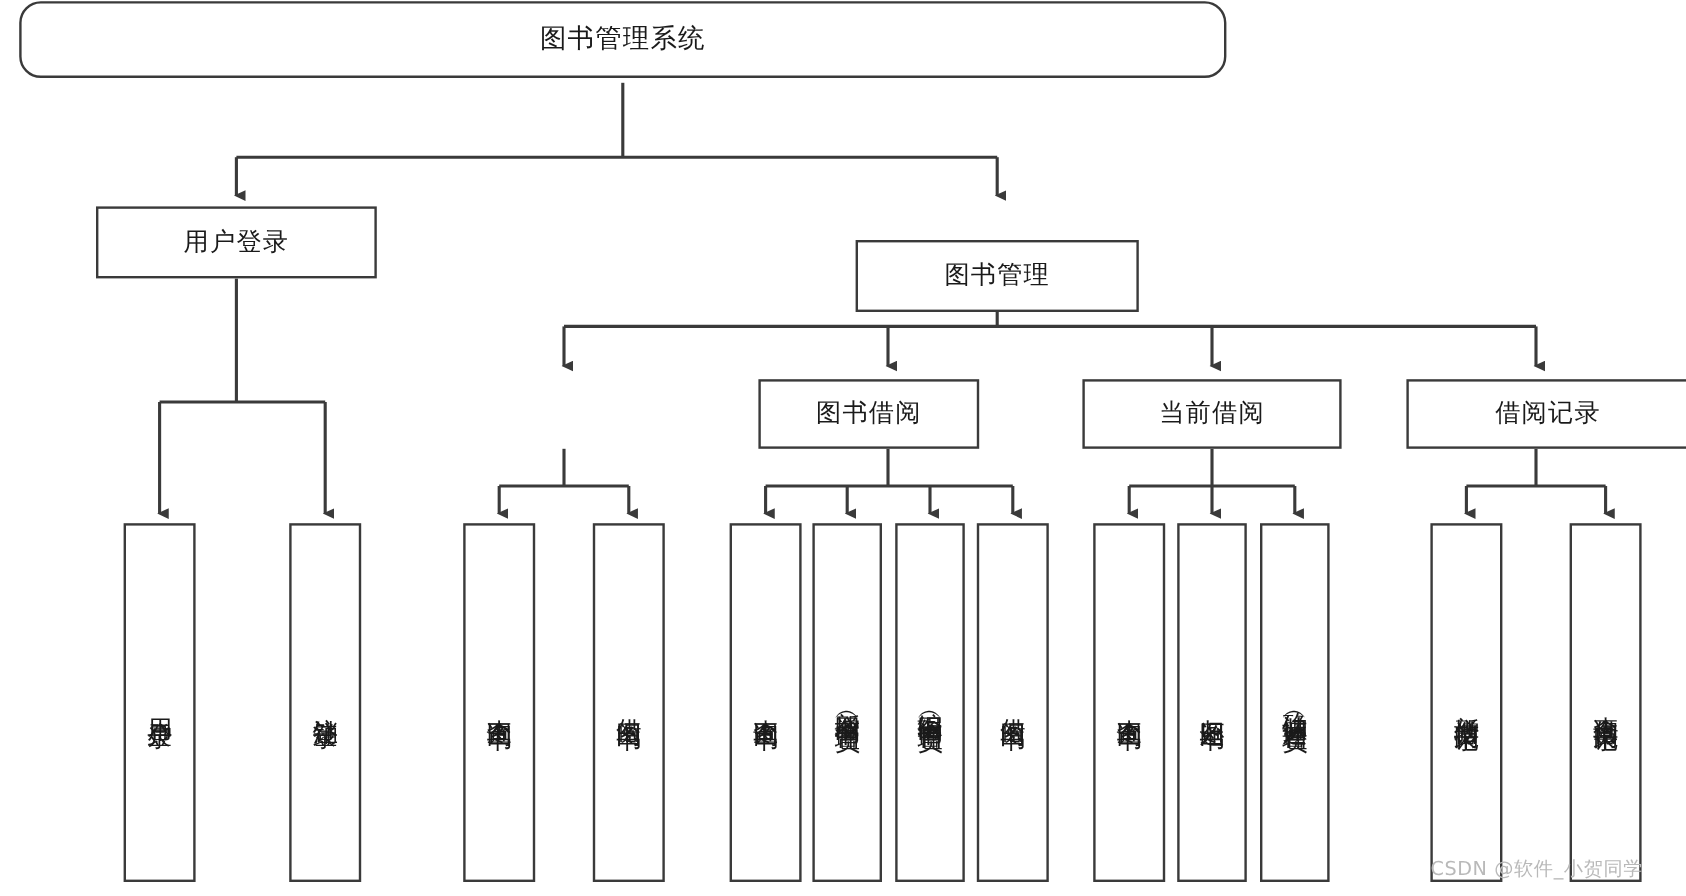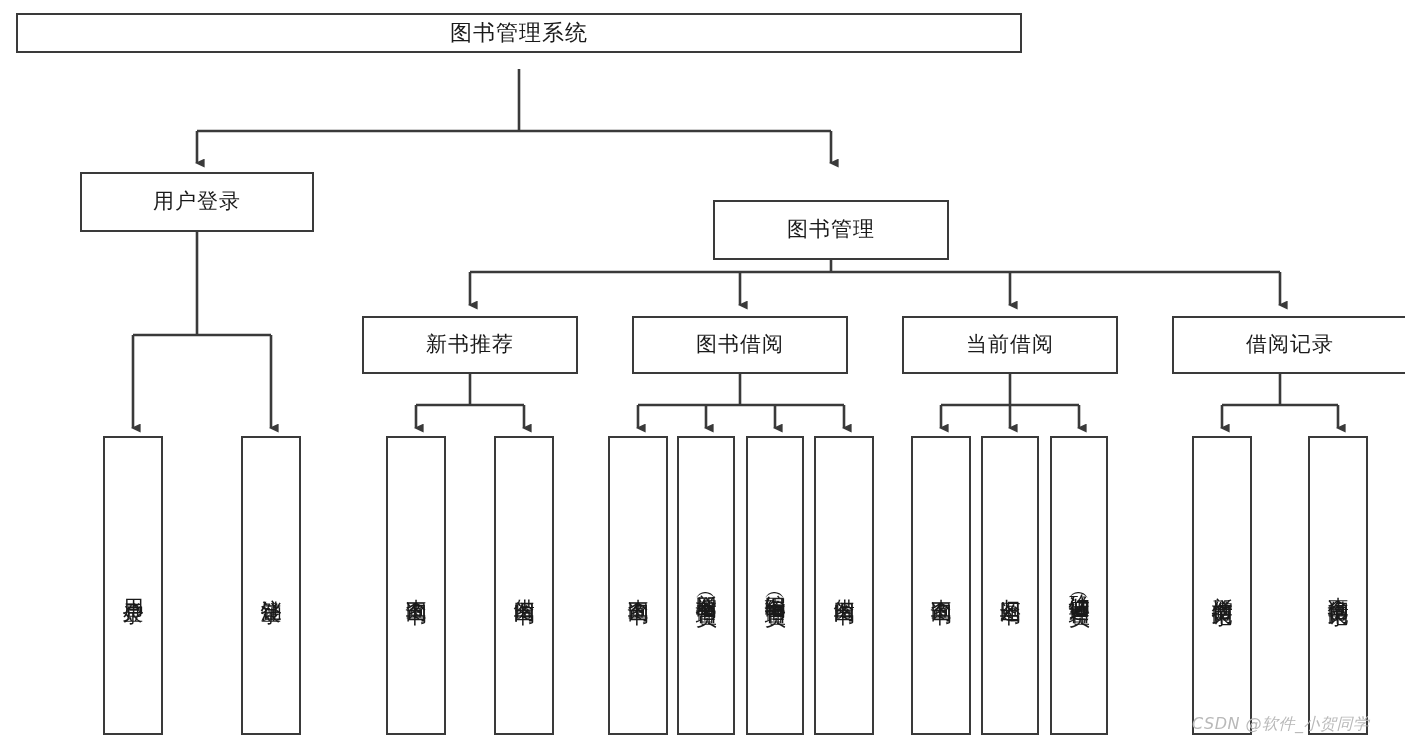--- a/index.html
+++ b/index.html
@@ -57,21 +57,20 @@
   .node.root {
     font-size: 22px;
   }
   .watermark {
     position: absolute;
     font-size: 16px;
     color: #b9b9b9;
     letter-spacing: 0.5px;
     white-space: nowrap;
     z-index: 5;
-    font-style: italic;
   }
 </style>
 </head>
 <body>
 
 <div id="canvas">
 
   <svg class="edges" viewBox="0 0 1405 747">
     <defs>
       <marker id="arrow" markerWidth="10" markerHeight="10" refX="4.4" refY="7.6" orient="auto" markerUnits="userSpaceOnUse">
@@ -115,35 +114,32 @@
       <path d="M1010,405 L1010,428" marker-end="url(#arrow)"></path>
       <path d="M1079,405 L1079,428" marker-end="url(#arrow)"></path>
 
       <path d="M1280,374 L1280,405"></path>
       <path d="M1222,405 L1338,405"></path>
       <path d="M1222,405 L1222,428" marker-end="url(#arrow)"></path>
       <path d="M1338,405 L1338,428" marker-end="url(#arrow)"></path>
     </g>
   </svg>
 
-  <div class="node horizontal root" style="left:16px; top:13px; width:1006px; height:40px;">
+  <div class="node horizontal root" style="left:16px; top:1px; width:1006px; height:64px;border-radius:18px;">
     <span>图书管理系统</span>
   </div>
 
   <div class="node horizontal" style="left:80px; top:172px; width:234px; height:60px;">
     <span>用户登录</span>
   </div>
   <div class="node horizontal" style="left:713px; top:172px; width:236px; height:60px;margin-top:28px;">
     <span>图书管理</span>
   </div>
 
-  <div class="node horizontal" style="left:362px; top:316px; width:216px; height:58px;">
-    <span>新书推荐</span>
-  </div>
-  <div class="node horizontal" style="left:632px; top:316px; width:216px; height:58px;">
+  <div class="node horizontal" style="left:632px; top:316px; width:184px; height:58px;">
     <span>图书借阅</span>
   </div>
   <div class="node horizontal" style="left:902px; top:316px; width:216px; height:58px;align-items:center;">
     <span>当前借阅</span>
   </div>
   <div class="node horizontal" style="left:1172px; top:316px; width:236px; height:58px;">
     <span>借阅记录</span>
   </div>
 
   <div class="node vertical" style="left:103px; top:436px; width:60px; height:299px;">

